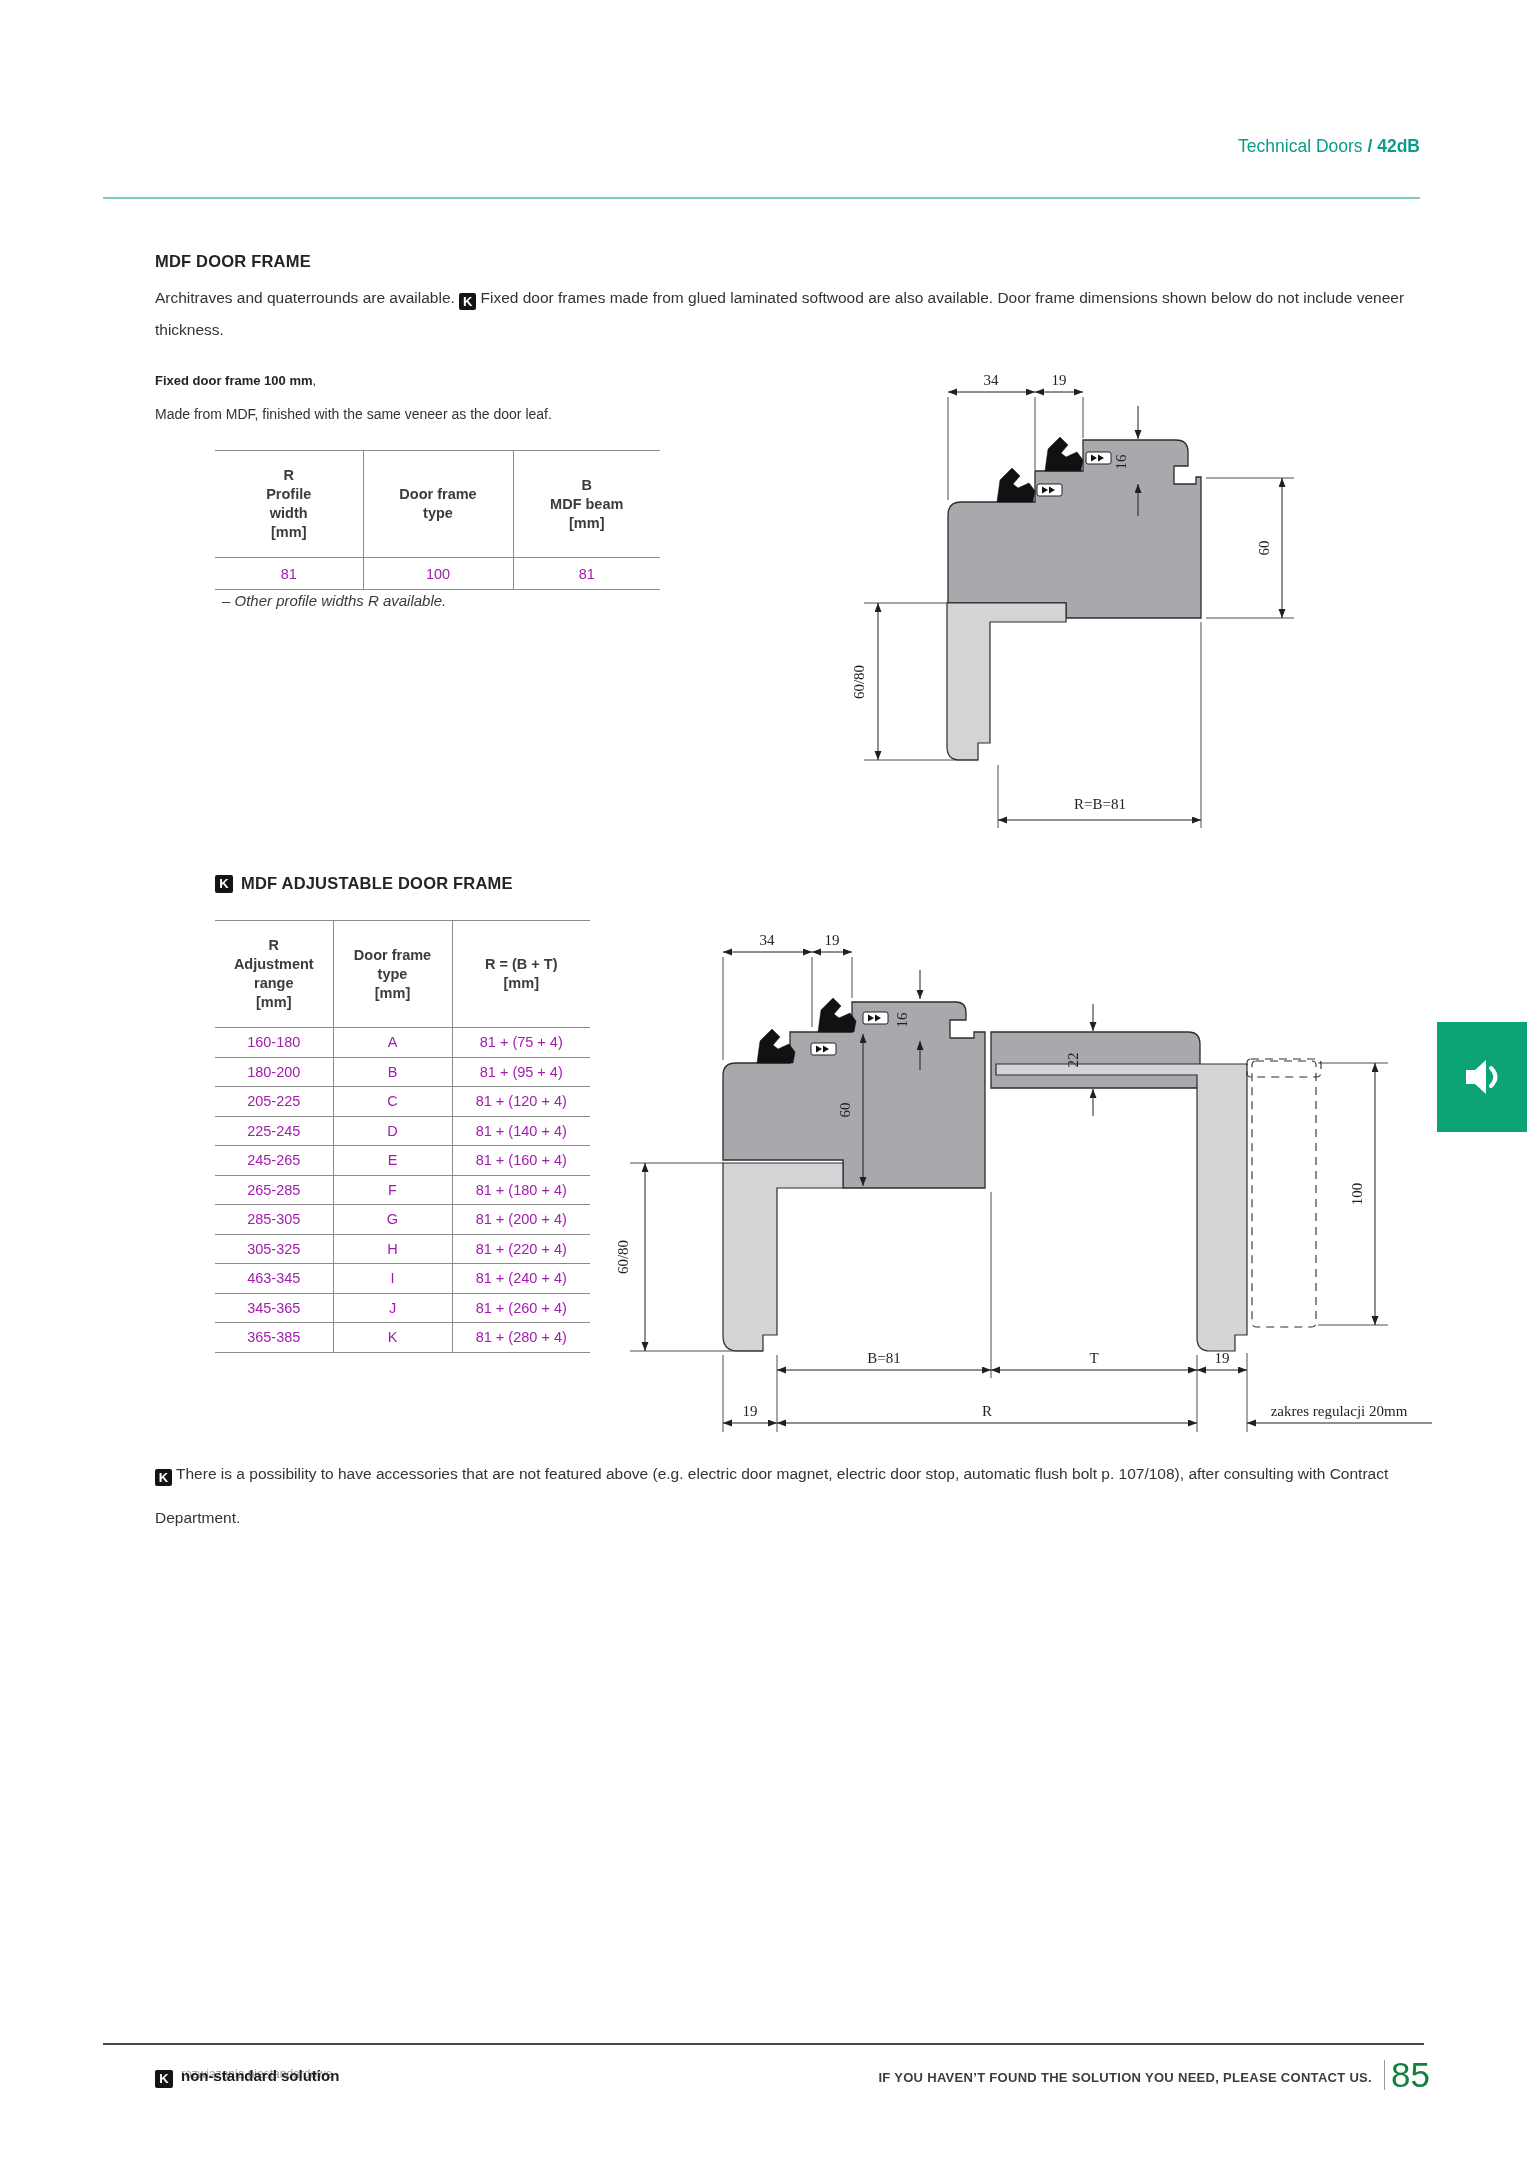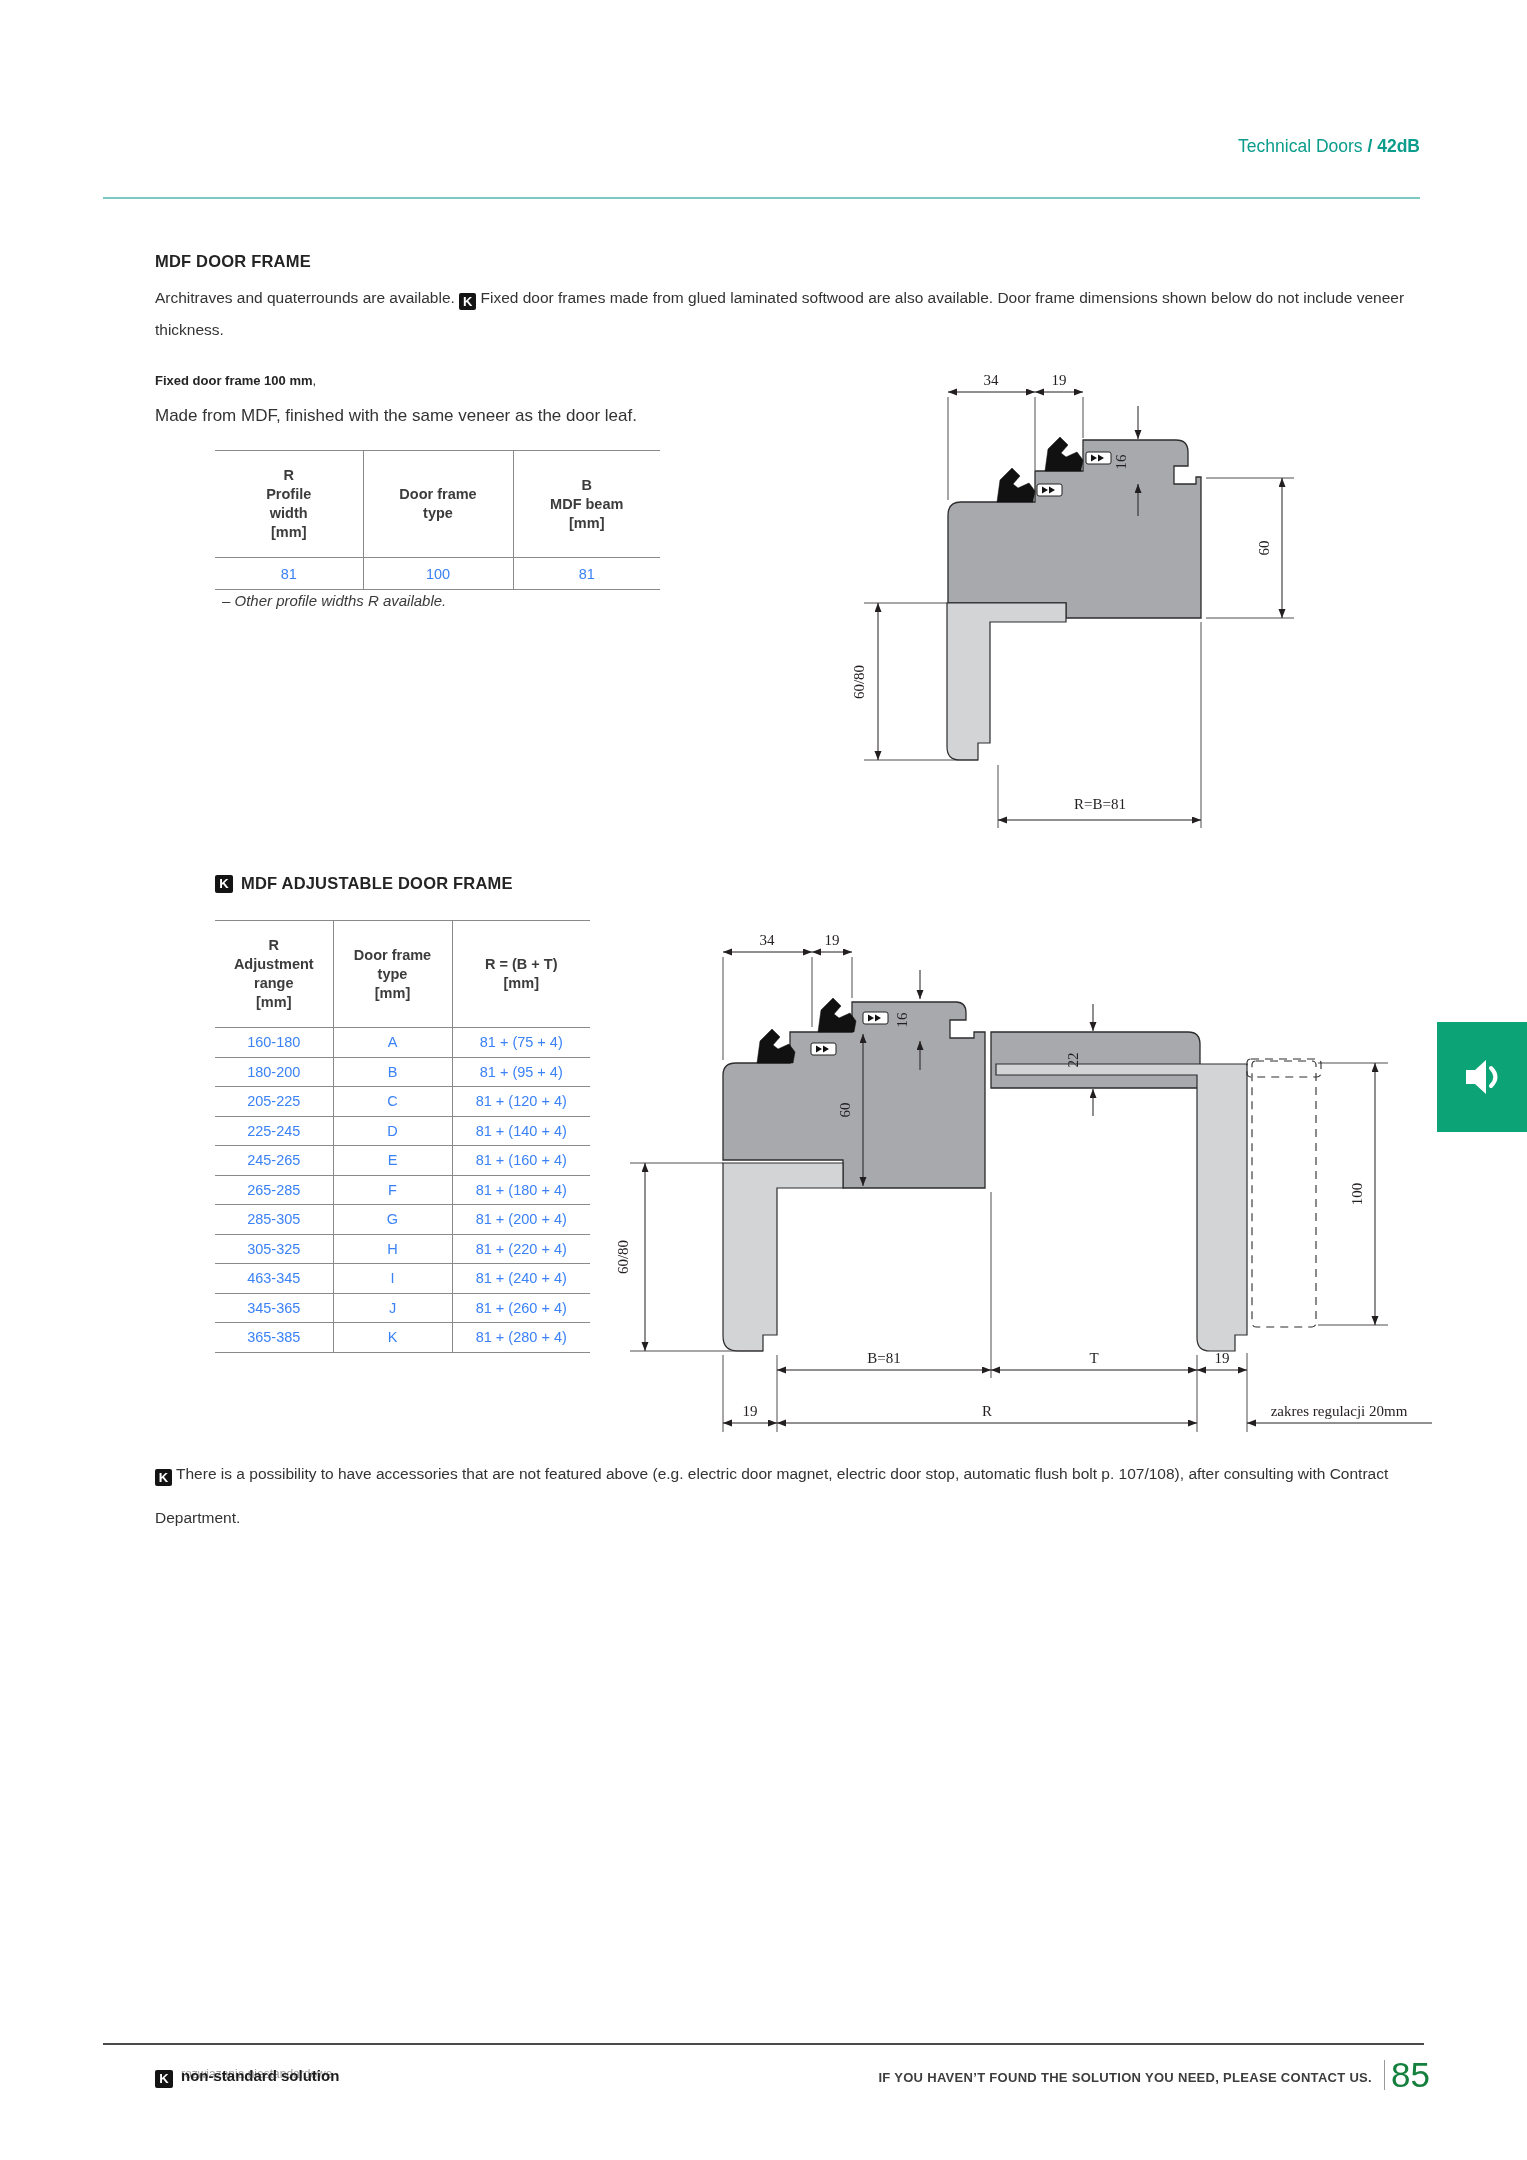--- a/index.html
+++ b/index.html
@@ -10,33 +10,33 @@
   .abs{position:absolute}
   
   .page-title{top:136px;right:107px;font-size:17.5px;color:#0b9c8b;}
   .page-title b{font-weight:bold}
   .top-rule{top:197px;left:103px;width:1317px;height:2px;background:#7cc9c1}
   
   .h1{left:155px;top:252px;font-size:16.5px;font-weight:bold;color:#242424;letter-spacing:.2px}
   .intro{left:155px;top:282px;width:1280px;font-size:15.5px;line-height:32px;color:#333}
   .sub{left:155px;top:373px;font-size:13px;color:#333}
   .sub b{font-weight:bold;color:#242424}
-  .made{left:155px;top:406px;font-size:17px;color:#333}
+  .made{left:155px;top:406px;font-size:14px;color:#333}
   .note1{left:222px;top:592px;font-size:15px;font-style:italic;color:#3a3a3a}
   .h2{left:215px;top:874px;font-size:16.5px;font-weight:bold;color:#242424;letter-spacing:.2px;display:flex;align-items:center;gap:8px}
   .note2{left:155px;top:1452px;width:1305px;font-size:15.5px;line-height:44px;color:#333}
   
   .kicon{display:inline-block;width:18px;height:18px;background:#141414;color:#fff;
     font-weight:bold;font-size:13px;line-height:18px;text-align:center;border-radius:2px;
     vertical-align:-3px;font-style:normal}
   .kicon.small{width:17px;height:17px;line-height:17px}
   
   table.spec{border-collapse:collapse;table-layout:fixed;background:#fff}
   table.spec th,table.spec td{border-left:1px solid #8a8a8a;text-align:center;vertical-align:middle;
-    font-size:14.5px;color:#3b82f6;padding:0 4px}
+    font-size:14.5px;color:#a21caf;padding:0 4px}
   table.spec th:first-child,table.spec td:first-child{border-left:none}
   table.spec thead th{border-top:1px solid #8a8a8a;border-bottom:1px solid #8a8a8a;
     font-weight:bold;white-space:pre-line;height:106px;line-height:19px;color:#3c3c3c}
   table.spec tbody td{border-bottom:1px solid #8a8a8a}
   #table1{left:215px;top:450px}
   #table1 tbody td{height:31px}
   #table2{left:215px;top:920px}
   #table2 tbody td{height:28.5px}
   
   .dgm{position:absolute}

